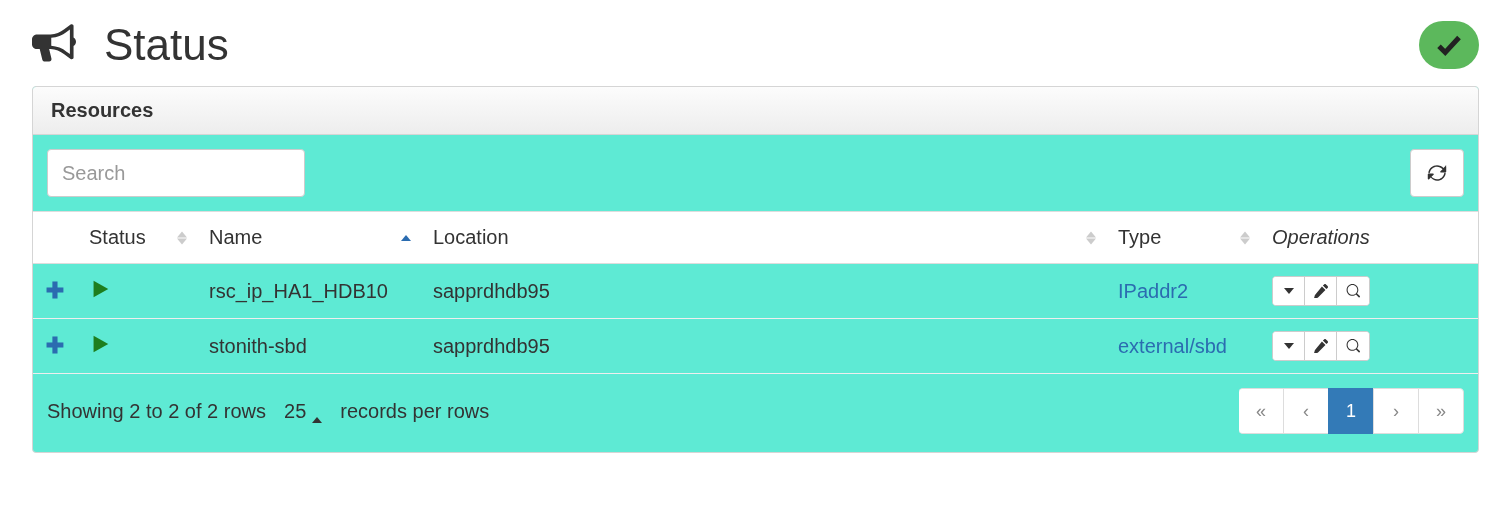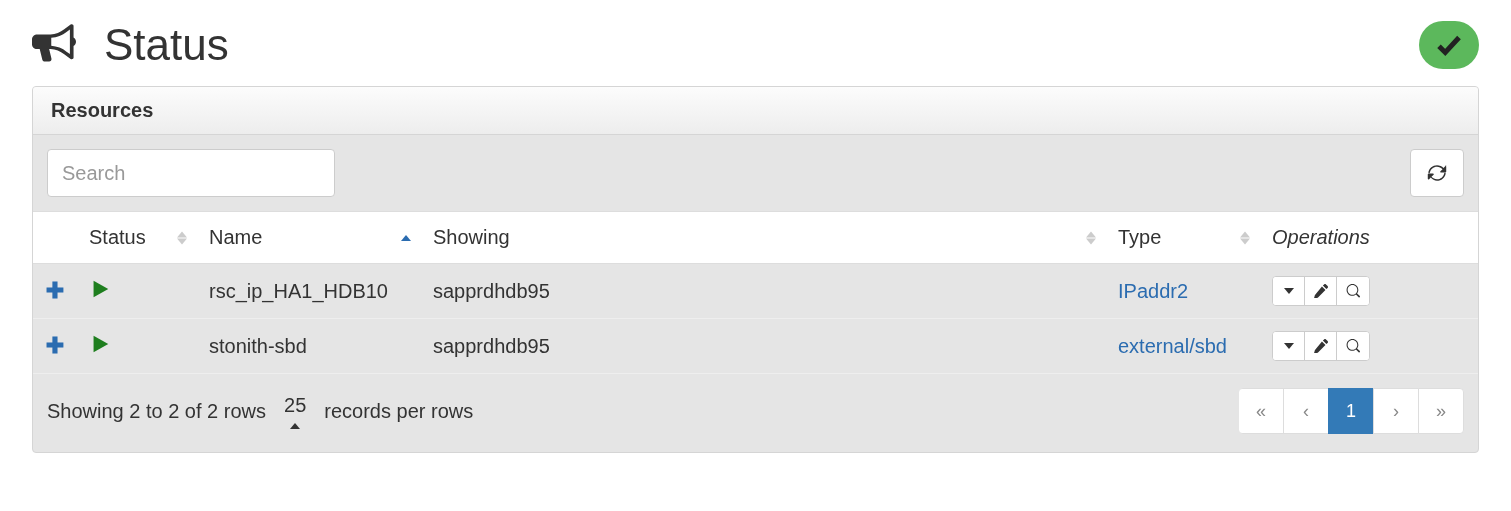--- a/index.html
+++ b/index.html
@@ -36,40 +36,40 @@
     display: flex;
     align-items: center;
     justify-content: center;
   }
   .status-pill svg { width: 30px; height: 30px; fill: none; stroke: #222; stroke-width: 4; }
 
   .panel {
     border: 1px solid #d5d5d5;
     border-radius: 4px;
     overflow: hidden;
-    background: #e5e5e5;
+    background: #5eead4;
   }
   .panel-heading {
     background: linear-gradient(#fcfcfc, #ededed);
     border-bottom: 1px solid #d5d5d5;
     padding: 12px 18px;
     font-size: 20px;
     font-weight: 600;
     color: #333;
   }
 
   .toolbar {
     display: flex;
     align-items: center;
     justify-content: space-between;
     padding: 14px 14px 14px 14px;
   }
   .search-input {
     height: 48px;
-    width: 288px;
+    width: 258px;
     border: 1px solid #ccc;
     border-radius: 4px;
     padding: 0 14px;
     font-size: 20px;
     color: #555;
   }
   .search-input::placeholder { color: #999; }
   .refresh-btn {
     width: 54px; height: 48px;
     border: 1px solid #ccc;
@@ -159,23 +159,22 @@
   .footer-row {
     display: flex;
     align-items: center;
     justify-content: space-between;
     padding: 14px 14px 18px 14px;
     font-size: 20px;
     color: #333;
   }
   .footer-left { display: flex; align-items: center; gap: 18px; }
   .page-size {
-    display: inline-flex; align-items: center; gap: 6px;
+    display: inline-flex; align-items: flex-end; gap: 6px;
     cursor: pointer;
-    flex-direction: column;
   }
   .page-size .tri-up-sm {
     width: 0; height: 0;
     border-left: 5px solid transparent;
     border-right: 5px solid transparent;
     border-bottom: 6px solid #333;
   }
 
   .pagination {
     display: inline-flex;
@@ -239,21 +238,21 @@
                 <span class="tri-down"></span>
               </span>
           </th>
           <th class="col-name">
             <span>Name</span>
             <span class="sort active">
                 <span class="tri-up"></span>
               </span>
           </th>
           <th>
-            <span>Showing</span>
+            <span>Location</span>
             <span class="sort">
                 <span class="tri-up"></span>
                 <span class="tri-down"></span>
               </span>
           </th>
           <th class="col-type">
             <span>Type</span>
             <span class="sort">
                 <span class="tri-up"></span>
                 <span class="tri-down"></span>

